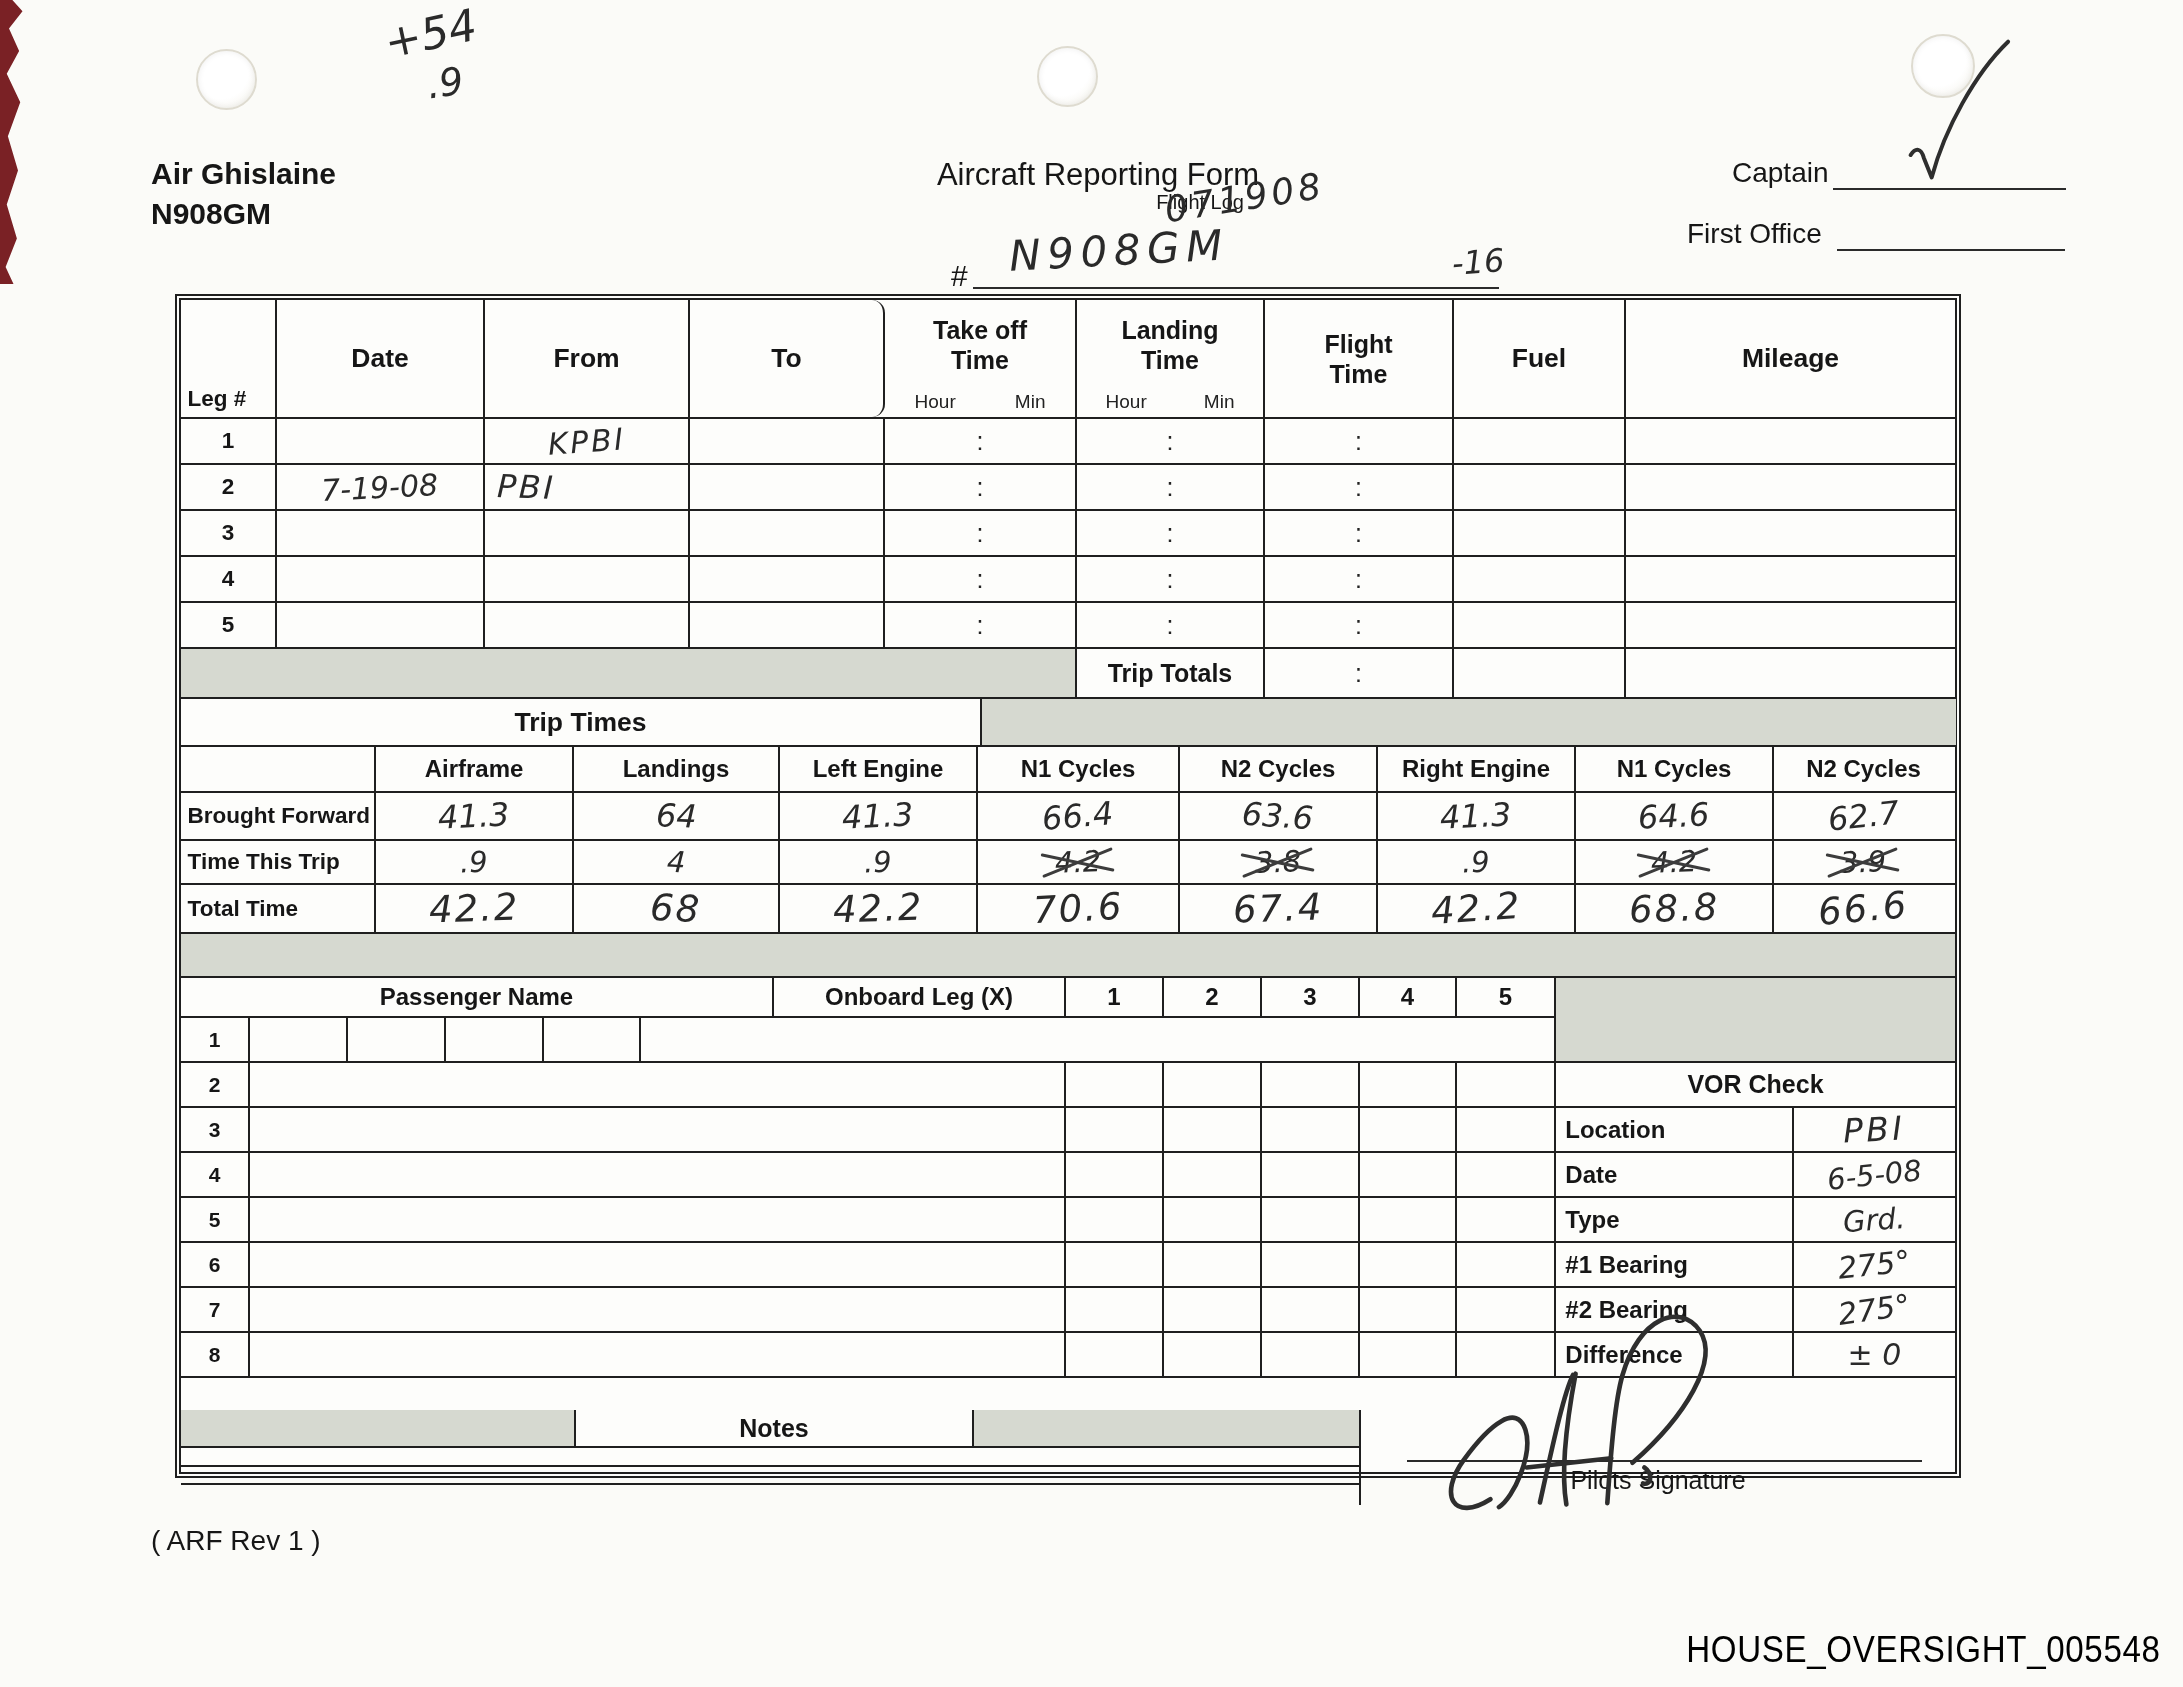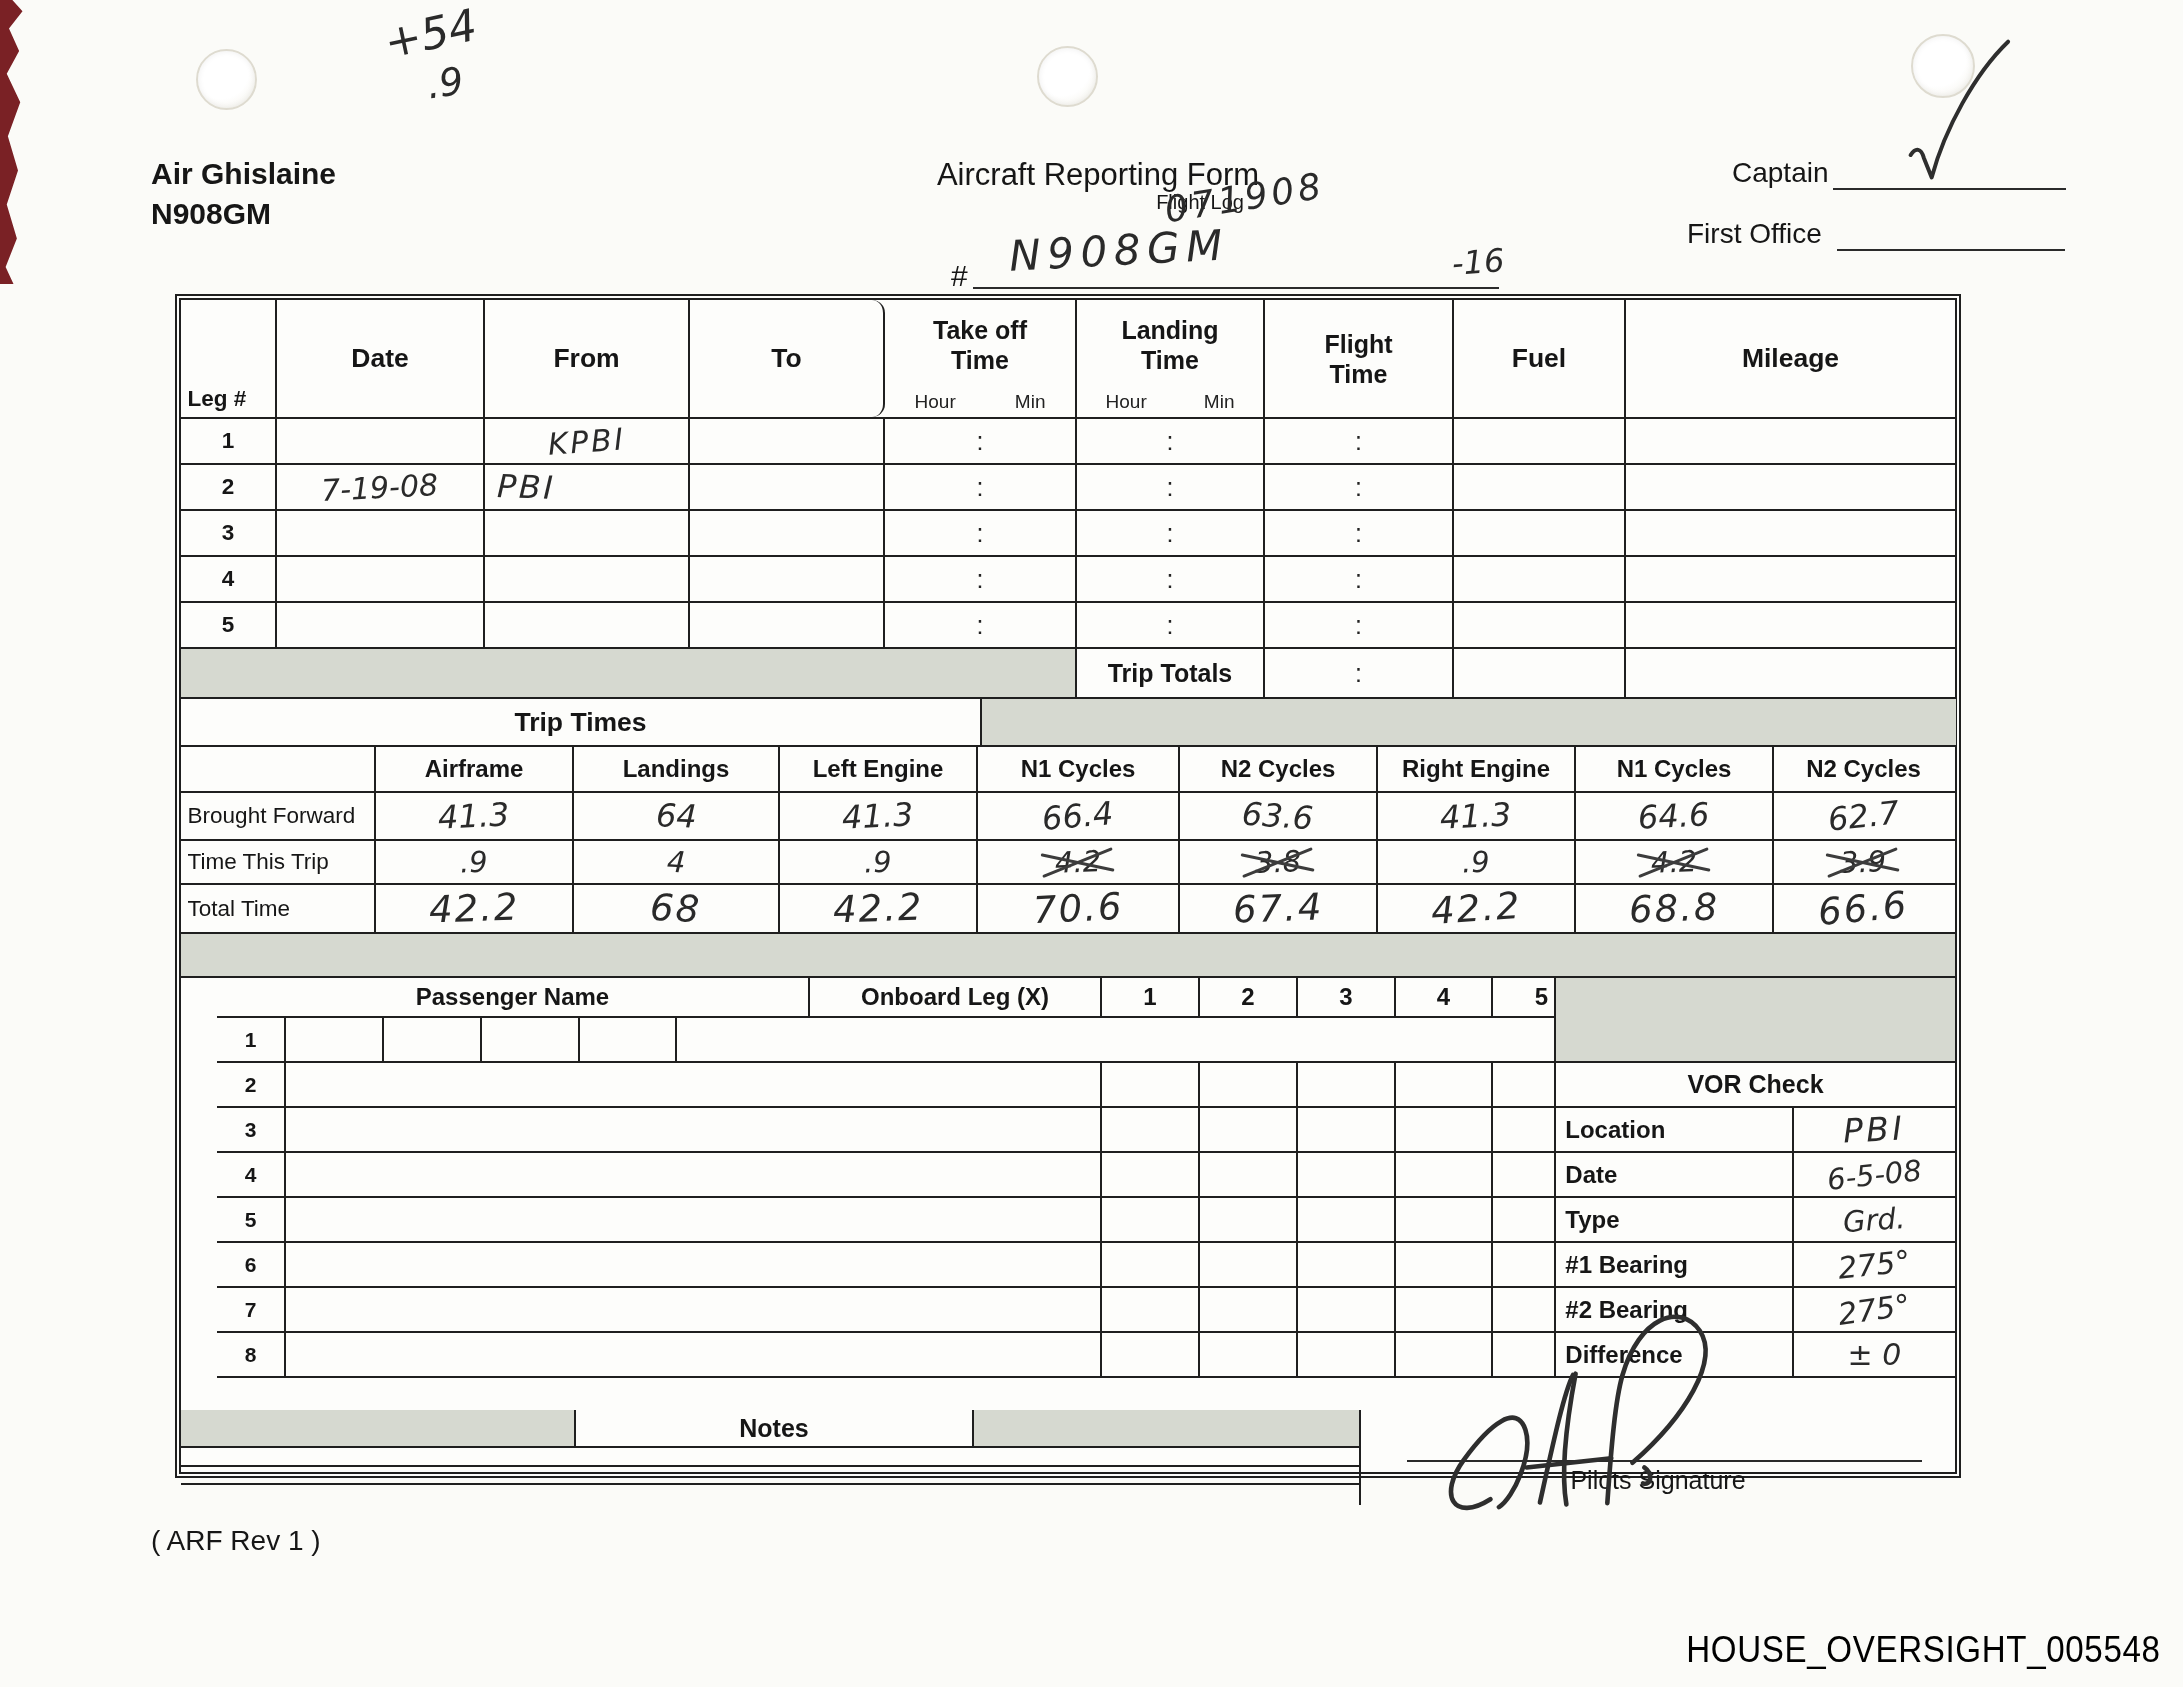--- a/index.html
+++ b/index.html
@@ -16,21 +16,21 @@
   .c.left{justify-content:flex-start;}
   .gray{background:var(--shade,#d6d9d0);}
   .container{position:absolute;left:175px;top:294px;width:1774px;height:1172px;
              border:6.6px double var(--line,#1f1f1f);background:#fdfdfb;}
   .hdr-title{font-size:25px;font-weight:bold;text-align:center;line-height:1.2;margin-bottom:28px;}
   .hdr-plain{font-size:26.5px;font-weight:bold;}
   .hm{position:absolute;bottom:4px;left:0;right:0;display:flex;justify-content:space-around;font-size:19px;color:#222;}
   .colon{font-size:25px;color:#222;}
   .legnum{font-size:22.5px;font-weight:bold;}
   .tt-col{font-size:24px;font-weight:bold;}
-  .tt-label{font-size:22.5px;font-weight:normal;padding-left:6.6px;}
+  .tt-label{font-size:22.5px;font-weight:bold;padding-left:6.6px;}
   .hw-mid{font-size:32px;transform:rotate(-3deg);}
   .hw-sm{font-size:29px;transform:rotate(-2deg);}
   .hw-big{font-size:37px;transform:rotate(-2deg);letter-spacing:2px;}
   .strike{position:relative;display:inline-block;padding:0 8px;}
   .strike::before,.strike::after{content:"";position:absolute;left:-6.6px;right:-6.6px;top:46%;height:3.3px;
     background:#3c3c3c;border-radius:2px;}
   .strike::before{transform:rotate(-20deg);}
   .strike::after{transform:rotate(14deg);}
   .hole{position:absolute;border-radius:50%;border:2px solid #dedbd0;
         background:radial-gradient(circle at 40% 35%, #ffffff 55%, #f1efe6 100%);
@@ -275,21 +275,21 @@
     <div class="c" style="width:198px;">
         <span class="hw hw-big">68.8</span>
       </div>
     <div class="c last" style="width:179px;">
         <span class="hw hw-big" style="transform:rotate(-5deg);">66.6</span>
       </div>
   </div>
 
   <div class="row gray" style="height:44px;"></div>
 
-  <div style="position:relative;width:1774px;height:432px;padding-left:36px;">
+  <div style="position:relative;width:1774px;height:432px;">
     <div style="width:1373px;">
       <div class="row" style="height:40px;width:1373px;">
         <div class="c b" style="width:593px;font-size:24px;">Passenger Name</div>
         <div class="c b" style="width:292px;font-size:24px;">Onboard Leg  (X)</div>
         <div class="c b" style="width:98px;font-size:24px;">1</div>
         <div class="c b" style="width:98px;font-size:24px;">2</div>
         <div class="c b" style="width:98px;font-size:24px;">3</div>
         <div class="c b" style="width:97px;font-size:24px;">4</div>
         <div class="c b last" style="width:97px;font-size:24px;">5</div>
       </div>

